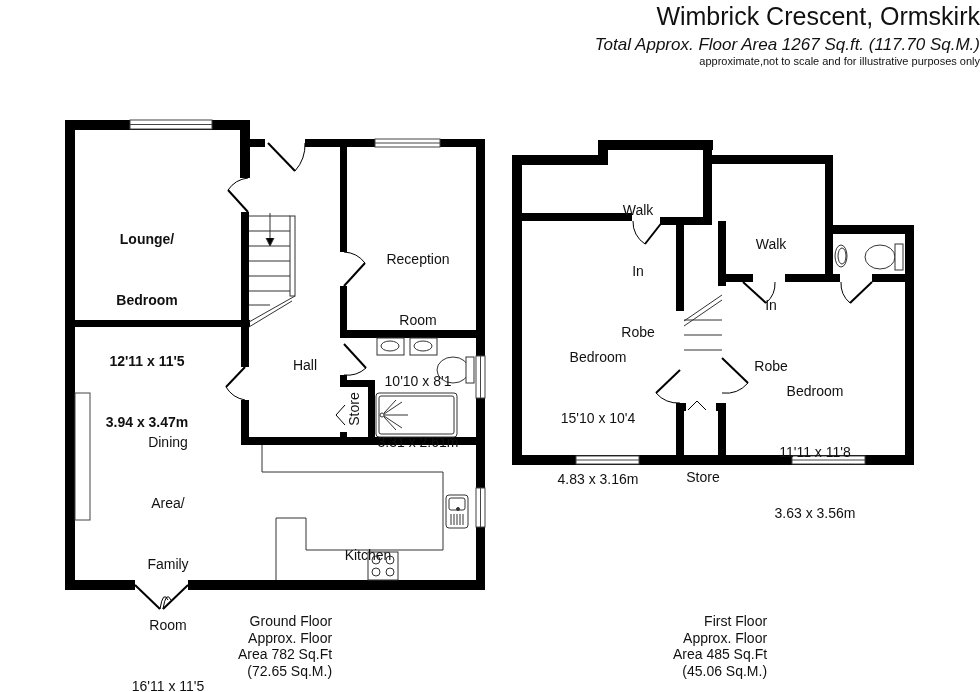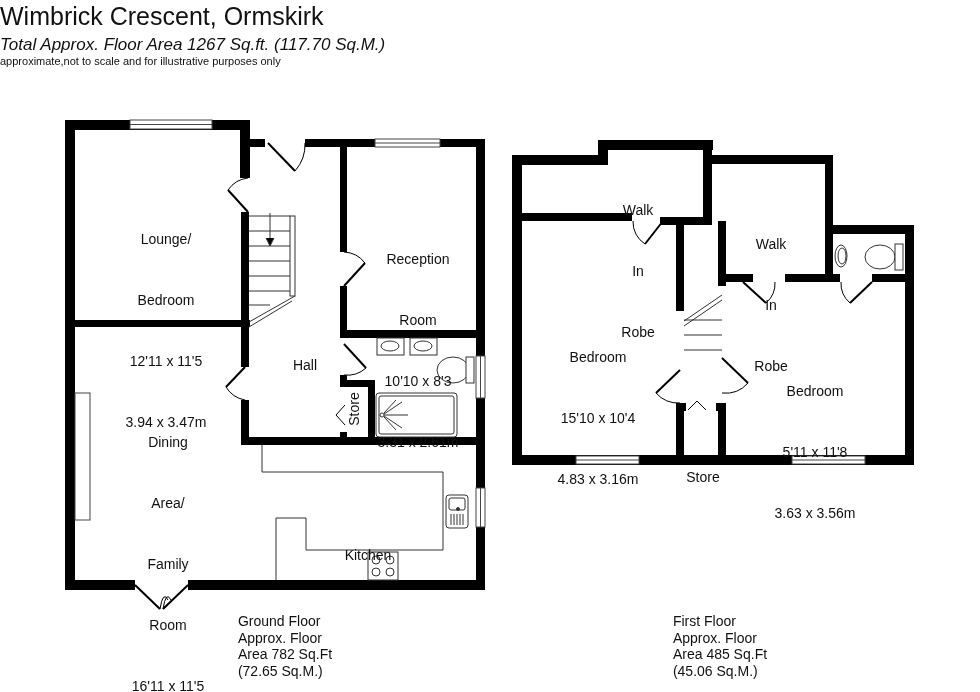--- a/index.html
+++ b/index.html
@@ -1,26 +1,26 @@
 <!DOCTYPE html>
 <html><head>
 <meta charset="utf-8">
 <style>
   html, body { margin: 0; padding: 0; background: #ffffff; }
   body { width: 980px; height: 692px; position: relative; overflow: hidden;
          font-family: "Liberation Sans", "DejaVu Sans", sans-serif; color: #111; }
-  .hdr { position: absolute; left: 0; width: 980px; text-align: left; }
+  .hdr { position: absolute; left: 0; width: 980px; text-align: right; }
   .title { top: 2px; font-size: 25px; letter-spacing: 0; }
   .subtitle { top: 35px; font-size: 17px; font-style: italic; }
   .disclaimer { top: 55px; font-size: 11px; line-height: 13px; }
   svg.plan { position: absolute; left: 0; top: 0; }
   .lbl { position: absolute; text-align: center; font-size: 14px; line-height: 17px; white-space: nowrap; transform: translateX(-50%); }
   .lbl span { display: block; margin-top: 44px; }
   .vlbl { position: absolute; font-size: 14px; transform-origin: center; transform: rotate(-90deg); white-space: nowrap; }
-  .floorlbl { position: absolute; text-align: left; font-size: 14px; line-height: 16.5px; transform: translateX(-50%); white-space: nowrap; }
+  .floorlbl { position: absolute; text-align: right; font-size: 14px; line-height: 16.5px; transform: translateX(-50%); white-space: nowrap; }
   .floorlbl span { display: block; }
 </style>
 </head>
 <body>
 
 <div class="hdr title">Wimbrick Crescent, Ormskirk</div>
 <div class="hdr subtitle">Total Approx. Floor Area 1267 Sq.ft. (117.70 Sq.M.)</div>
 <div class="hdr disclaimer">
   <div>approximate,not to scale and for illustrative purposes only</div>
 </div>
@@ -226,31 +226,31 @@
   </g>
 
   <g fill="#fff" stroke="#333" stroke-width="1">
     <ellipse cx="841" cy="256" rx="6" ry="11"></ellipse>
     <ellipse cx="842" cy="256" rx="4" ry="8"></ellipse>
     <ellipse cx="880" cy="257" rx="15" ry="12"></ellipse>
     <rect x="895" y="244" width="8" height="26"></rect>
   </g>
 </svg>
 
-<div class="lbl" style="left:166px; top:187px;">
+<div class="lbl" style="left:147px; top:187px;font-weight:bold;">
   <span>Lounge/</span>
   <span>Bedroom</span>
   <span>12'11 x 11'5</span>
   <span>3.94 x 3.47m</span>
 </div>
 
 <div class="lbl" style="left:418px; top:207px;">
   <span>Reception</span>
   <span>Room</span>
-  <span>10'10 x 8'3</span>
+  <span>10'10 x 8'1</span>
   <span>3.31 x 2.61m</span>
 </div>
 
 <div class="lbl" style="left:305px; top:313px;">
   <span>Hall</span>
 </div>
 
 <div class="lbl" style="left:168px; top:390px;">
   <span>Dining</span>
   <span>Area/</span>
@@ -279,21 +279,21 @@
 </div>
 
 <div class="lbl" style="left:598px; top:305px;">
   <span>Bedroom</span>
   <span>15'10 x 10'4</span>
   <span>4.83 x 3.16m</span>
 </div>
 
 <div class="lbl" style="left:815px; top:339px;">
   <span>Bedroom</span>
-  <span>5'11 x 11'8</span>
+  <span>11'11 x 11'8</span>
   <span>3.63 x 3.56m</span>
 </div>
 
 <div class="lbl" style="left:703px; top:425px;">
   <span>Store</span>
 </div>
 
 <div class="floorlbl" style="left:285px; top:613px;">
   <span>Ground Floor</span>
   <span>Approx. Floor</span>

